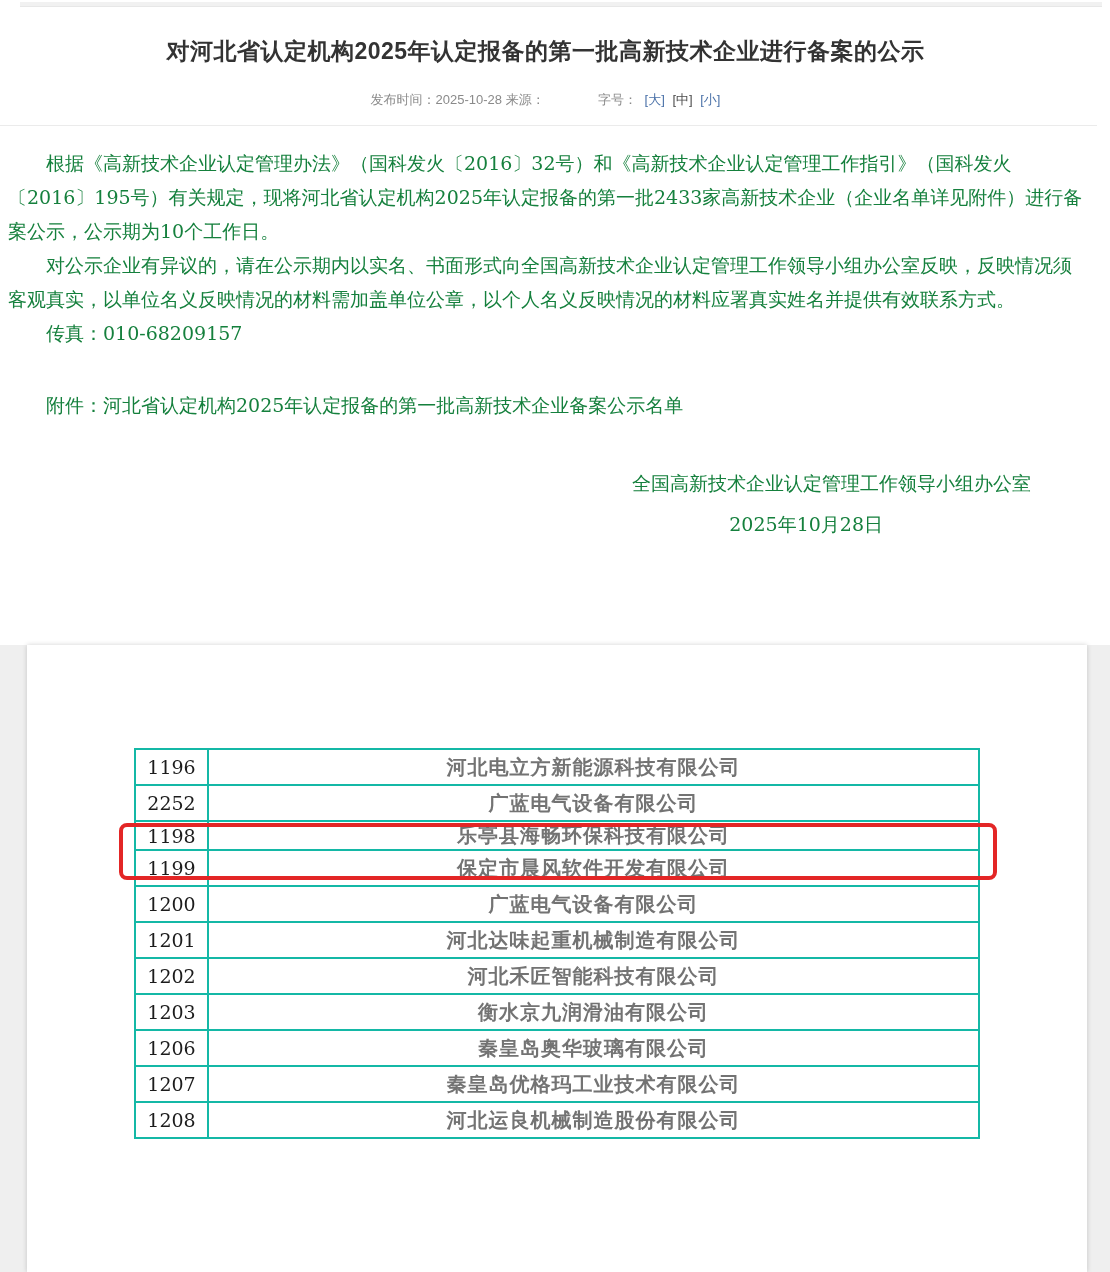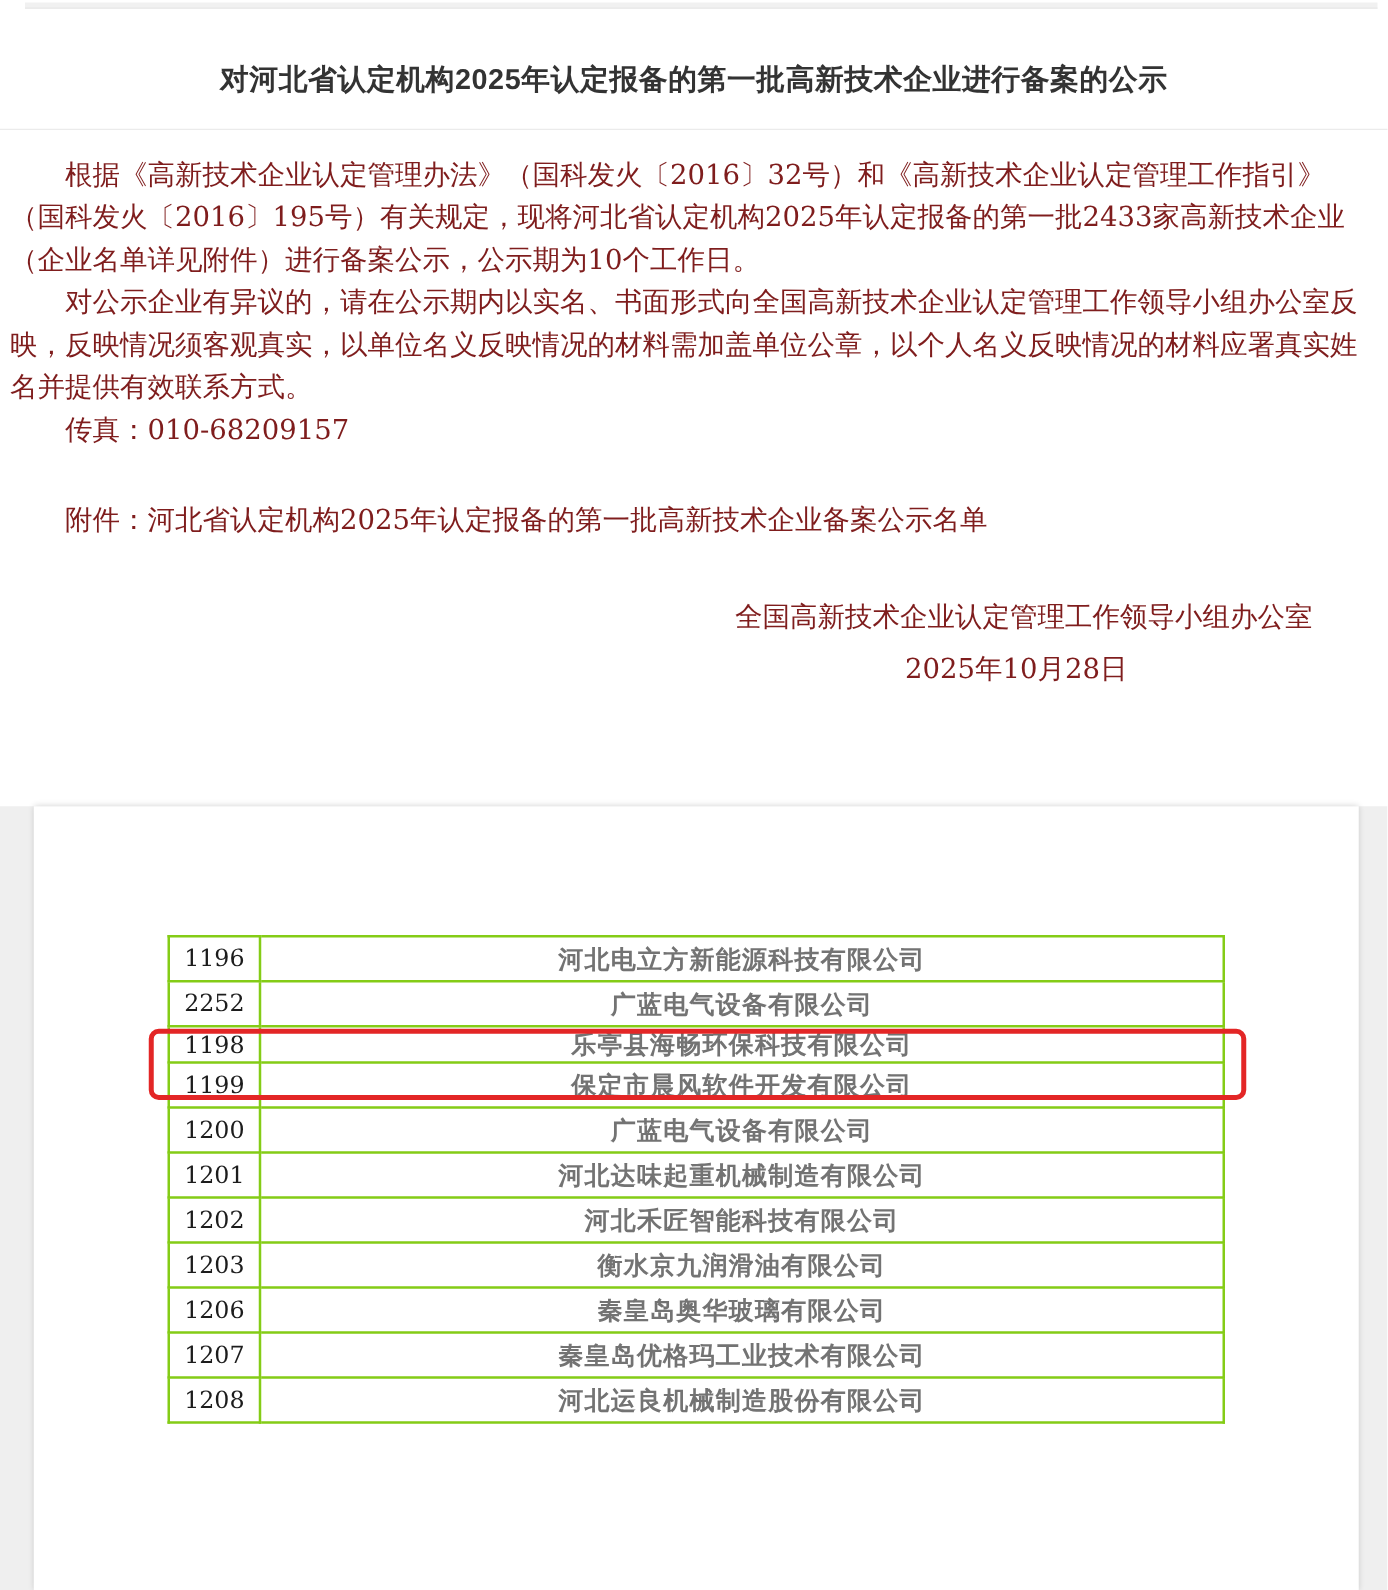--- a/index.html
+++ b/index.html
@@ -7,35 +7,35 @@
   body { width:1110px; height:1272px; position:relative; overflow:hidden;
          font-family:"Liberation Sans", sans-serif; }
 
   .page { position:absolute; inset:0; background:#ffffff; overflow:hidden; }
 
   
   .top-strip { position:absolute; top:2px; left:20px; right:8px; height:5px;
                background:#f1f1f1; border-bottom:1px solid #e7e7e7; }
 
   
-  .article { position:absolute; top:12px; left:0; right:0; padding:36px 8px 0 8px; }
+  .article { position:absolute; top:0; left:0; right:0; padding:36px 27px 0 8px; }
 
   .article-title { text-align:center; font-size:23px; font-weight:700; color:#333;
                    font-family:"Liberation Sans", sans-serif; letter-spacing:0.5px;
                    margin-bottom:24px; }
 
   .meta { text-align:center; font-size:13px; color:#8a8a8a; margin-bottom:16px; }
   .meta .gap { display:inline-block; width:46px; }
   .meta .sz-large, .meta .sz-small { color:#4a71a8; cursor:pointer; }
   .meta .sz-medium { color:#4d4d4d; cursor:pointer; }
   .meta .sz { margin-left:4px; }
 
   .divider { border-top:1px solid #ebebeb; margin:0 -14px 20px -8px; }
 
-  .body-text p { font-size:22px; line-height:34px; color:#7f1d1d; text-indent:2em;
+  .body-text p { font-size:19px; line-height:34px; color:#15803d; text-indent:2em;
                  font-family:"DejaVu Serif","Liberation Serif",serif; }
   p.attachment { margin-top:38px; }
   .sig-office { margin-top:44px; text-align:right; padding-right:52px;
                 font-size:19px; color:#333; text-indent:0;
                 font-family:"DejaVu Serif","Liberation Serif",serif; }
   .sig-date { margin-top:7px; text-align:right; padding-right:200px;
               font-size:19px; color:#333;
               font-family:"DejaVu Serif","Liberation Serif",serif; }
 
   .pdf-filename { position:absolute; top:605px; left:45px; font-size:15px;
@@ -43,40 +43,50 @@
 
   
   .pdf-viewer { position:absolute; top:645px; left:0; right:0; bottom:0;
                 background:#efefef; }
   .pdf-page { position:absolute; top:0; bottom:0; left:27px; right:23px;
               background:#ffffff; box-shadow:0 0 5px rgba(0,0,0,0.18); overflow:hidden; }
 
   .pdf-table { position:absolute; top:103px; left:107px; border-collapse:collapse;
                table-layout:fixed; width:846px;
                font-family:"DejaVu Serif","Liberation Serif",serif; }
-  .pdf-table td { border:2px solid #84cc16; height:36px; vertical-align:middle;
+  .pdf-table td { border:2px solid #14b8a6; height:36px; vertical-align:middle;
                   overflow:hidden; }
   .pdf-table td.no { width:73px; text-align:center; font-size:19px; color:#1c1c1c; }
   .pdf-table td.name { text-align:center; font-size:20px; font-weight:600; color:#737373;
                        letter-spacing:1px; }
   .pdf-table tr.highlight td { height:29px; }
 
   .highlight-box { position:absolute; left:92px; top:178px; width:878px; height:57px;
                    border:4px solid #e32626; border-radius:8px; pointer-events:none; }
 </style>
 </head>
 <body>
 
 <div class="page">
 
   <div class="top-strip"></div>
 
   <div class="article">
     <h1 class="article-title">对河北省认定机构2025年认定报备的第一批高新技术企业进行备案的公示</h1>
 
+    <div class="meta">
+      <span>发布时间：</span><span>2025-10-28</span>
+      <span> </span>
+      <span>来源：</span>
+      <span class="gap"></span>
+      <span>字号：</span>
+      <span class="sz sz-large">[大]</span>
+      <span class="sz sz-medium">[中]</span>
+      <span class="sz sz-small">[小]</span>
+    </div>
 
     <div class="divider"></div>
 
     <div class="body-text">
       <p>根据《高新技术企业认定管理办法》（国科发火〔2016〕32号）和《高新技术企业认定管理工作指引》（国科发火〔2016〕195号）有关规定，现将河北省认定机构2025年认定报备的第一批2433家高新技术企业（企业名单详见附件）进行备案公示，公示期为10个工作日。</p>
       <p>对公示企业有异议的，请在公示期内以实名、书面形式向全国高新技术企业认定管理工作领导小组办公室反映，反映情况须客观真实，以单位名义反映情况的材料需加盖单位公章，以个人名义反映情况的材料应署真实姓名并提供有效联系方式。</p>
       <p>传真：010-68209157</p>
       <p class="attachment">附件：河北省认定机构2025年认定报备的第一批高新技术企业备案公示名单</p>
       <p class="sig-office">全国高新技术企业认定管理工作领导小组办公室</p>
       <p class="sig-date">2025年10月28日</p>

